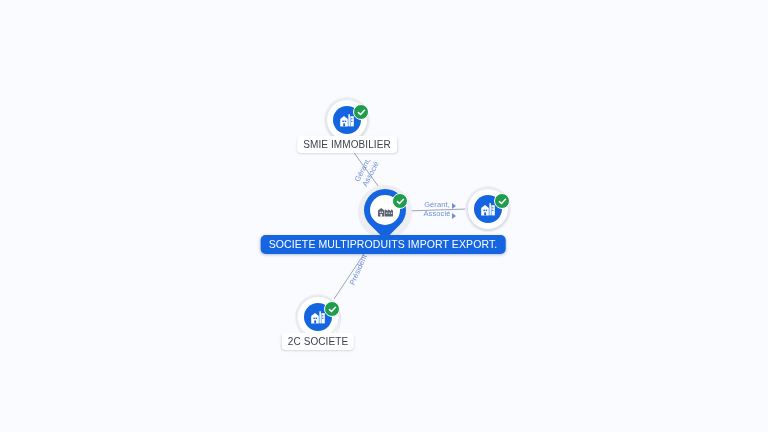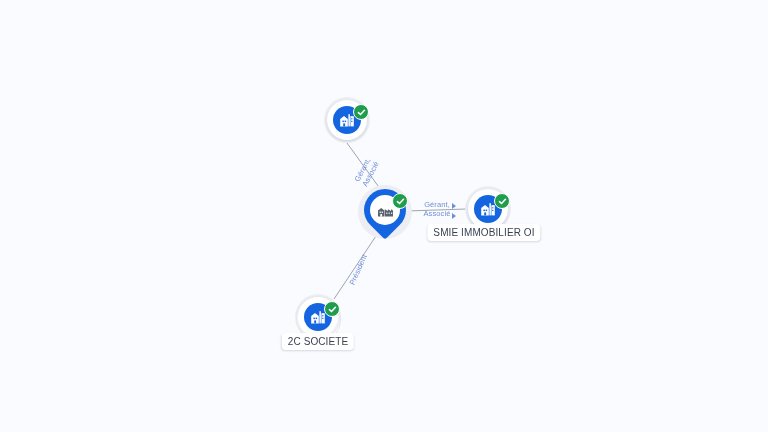--- a/index.html
+++ b/index.html
@@ -229,20 +229,21 @@
         <rect x="12.2" y="6.2" width="1.2" height="1.2" fill="#1565e0"></rect>
         <rect x="12.2" y="8.8" width="1.2" height="1.2" fill="#1565e0"></rect>
       </svg>
     </div>
     <div class="badge-check" style="left:6px; top:-16px;">
       <svg width="9" height="9" viewBox="0 0 10 10">
         <path d="M1.6 5.1 L3.9 7.3 L8.3 2.6" stroke="#ffffff" stroke-width="1.7" fill="none" stroke-linecap="round" stroke-linejoin="round"></path>
       </svg>
     </div>
   </div>
+  <div class="node-label" style="left:347px; top:136px;">SMIE IMMOBILIER</div>
 
   <div class="node" style="left:318px; top:317px;">
     <div class="node-halo"></div>
     <div class="node-stack-a"></div>
     <div class="node-stack-b"></div>
     <div class="node-disc"></div>
     <div class="node-circle">
       <svg width="16" height="16" viewBox="0 0 16 16">
         <path d="M1.2 14.4V7.1L5 4.1l3.8 3v7.3z" fill="#ffffff"></path>
         <rect x="9.4" y="2.2" width="1.5" height="12.2" fill="#ffffff"></rect>
@@ -276,21 +277,20 @@
         <rect x="12.2" y="6.2" width="1.2" height="1.2" fill="#1565e0"></rect>
         <rect x="12.2" y="8.8" width="1.2" height="1.2" fill="#1565e0"></rect>
       </svg>
     </div>
     <div class="badge-check" style="left:6px; top:-16px;">
       <svg width="9" height="9" viewBox="0 0 10 10">
         <path d="M1.6 5.1 L3.9 7.3 L8.3 2.6" stroke="#ffffff" stroke-width="1.7" fill="none" stroke-linecap="round" stroke-linejoin="round"></path>
       </svg>
     </div>
   </div>
-  <div class="node-label" style="left:484px; top:224px;">SMIE IMMOBILIER OI</div>
 
   <div class="node" style="left:385px; top:212px;">
     <div class="pin-halo"></div>
     <div class="pin-shape"></div>
     <div class="pin-inner">
       <svg width="17" height="17" viewBox="0 0 17 17">
         <path d="M1.0 14.6V8.4l3.2-2.4 3.2 2.4v6.2z" fill="#5b6270"></path>
         <path d="M7.8 14.6V7.2l3.1 1.9V7.2l3.1 1.9V7.2l2.0 1.2v6.2z" fill="#5b6270"></path>
         <rect x="2.6" y="9.6" width="1.3" height="1.3" fill="#ffffff"></rect>
         <rect x="4.6" y="9.6" width="1.3" height="1.3" fill="#ffffff"></rect>
@@ -299,14 +299,15 @@
         <rect x="11.6" y="10.6" width="1.2" height="1.2" fill="#ffffff"></rect>
         <rect x="14.0" y="10.6" width="1.2" height="1.2" fill="#ffffff"></rect>
       </svg>
     </div>
     <div class="badge-check" style="left:7px; top:-19px;">
       <svg width="9" height="9" viewBox="0 0 10 10">
         <path d="M1.6 5.1 L3.9 7.3 L8.3 2.6" stroke="#ffffff" stroke-width="1.7" fill="none" stroke-linecap="round" stroke-linejoin="round"></path>
       </svg>
     </div>
   </div>
+  <div class="node-label primary" style="left:383px; top:235px;">SOCIETE MULTIPRODUITS IMPORT EXPORT.</div>
 
 </div>
 
 </body></html>

